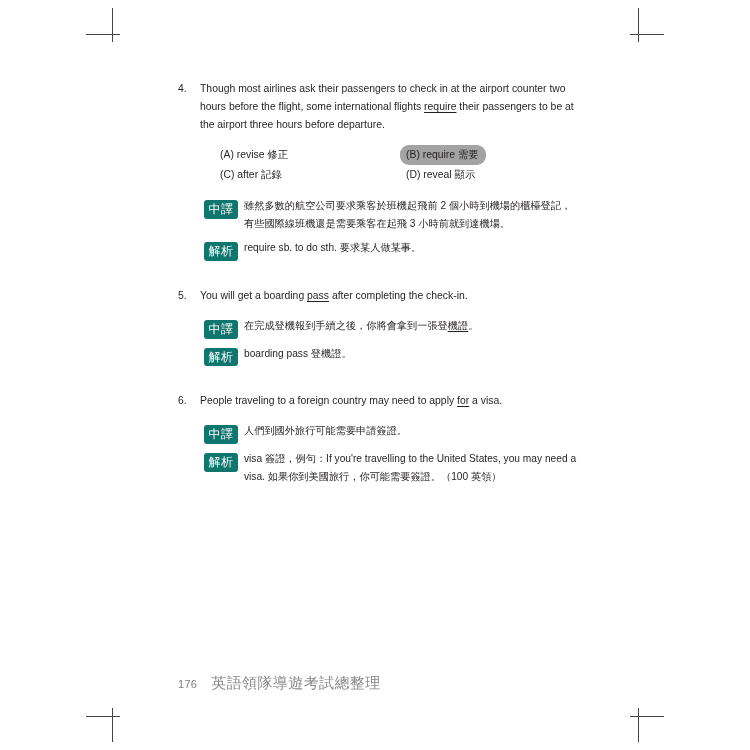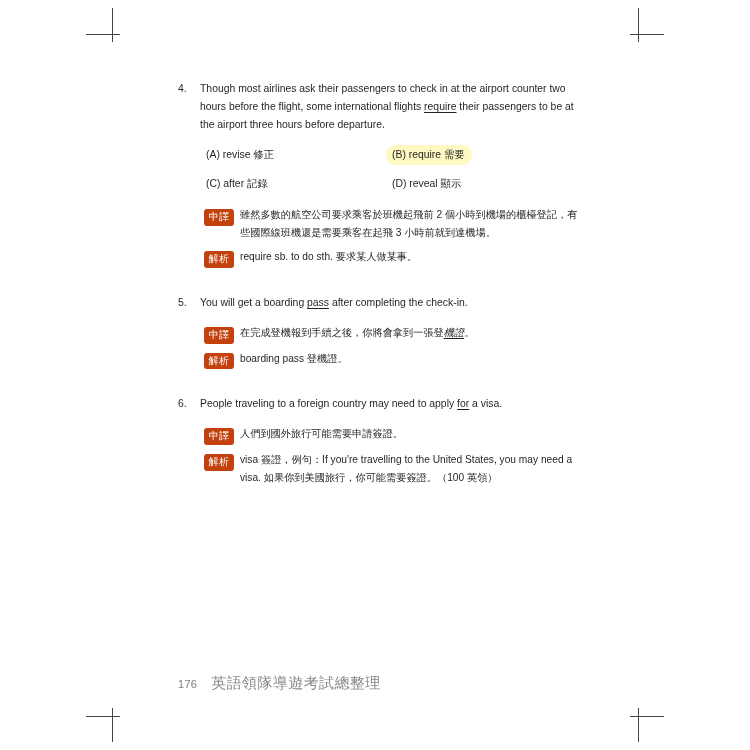--- a/index.html
+++ b/index.html
@@ -85,68 +85,66 @@
   .q-stem {
     flex: 1 1 auto;
   }
   .q-stem u {
     text-decoration: underline;
     text-underline-offset: 1.5px;
   }
 
   .options {
     margin-top: 11px;
-    margin-left: 22px;
+    margin-left: 36px;
     display: grid;
     grid-template-columns: 186px 186px;
-    row-gap: 9px;
     font-size: 10.4px;
   }
   .opt {
     display: inline-block;
     padding: 3px 7px 3px 6px;
     border-radius: 9px;
     line-height: 1.35;
     justify-self: start;
   }
   .opt.correct {
-    background: #fef9c3;
+    background: #a3a3a3;
   }
 
   .notes {
     margin-top: 12px;
     margin-left: 26px;
   }
   .note {
     display: flex;
     align-items: flex-start;
     font-size: 10.2px;
     line-height: 1.78;
     margin-bottom: 6px;
   }
   .tag {
     flex: 0 0 auto;
-    background: #c2410c;
+    background: #0f766e;
     color: #ffffff;
-    font-size: 10px;
+    font-size: 12px;
     line-height: 1;
     padding: 3.2px 4.5px 3.6px;
     border-radius: 3px;
     margin-right: 6px;
     margin-top: 3px;
     letter-spacing: 0.5px;
     white-space: nowrap;
   }
   .note-body {
     flex: 1 1 auto;
   }
   .note-body u {
     text-decoration: underline;
     text-underline-offset: 1.5px;
-    font-style: italic;
   }
 
   
   .footer {
     position: absolute;
     left: 178px;
     bottom: 57px;
     display: flex;
     align-items: baseline;
     color: #8a8a8a;

